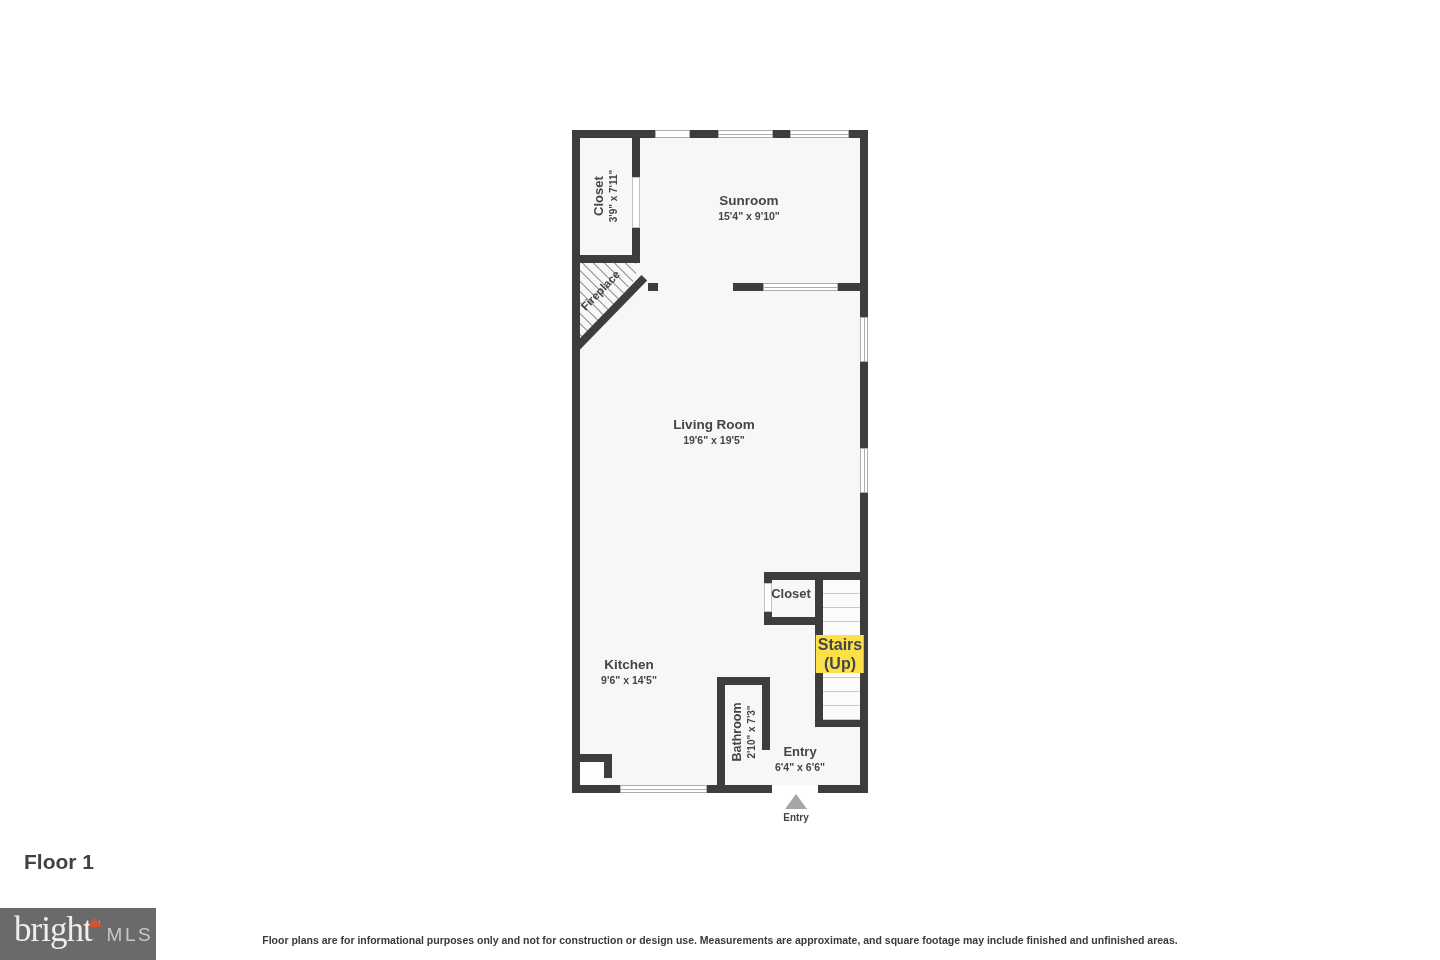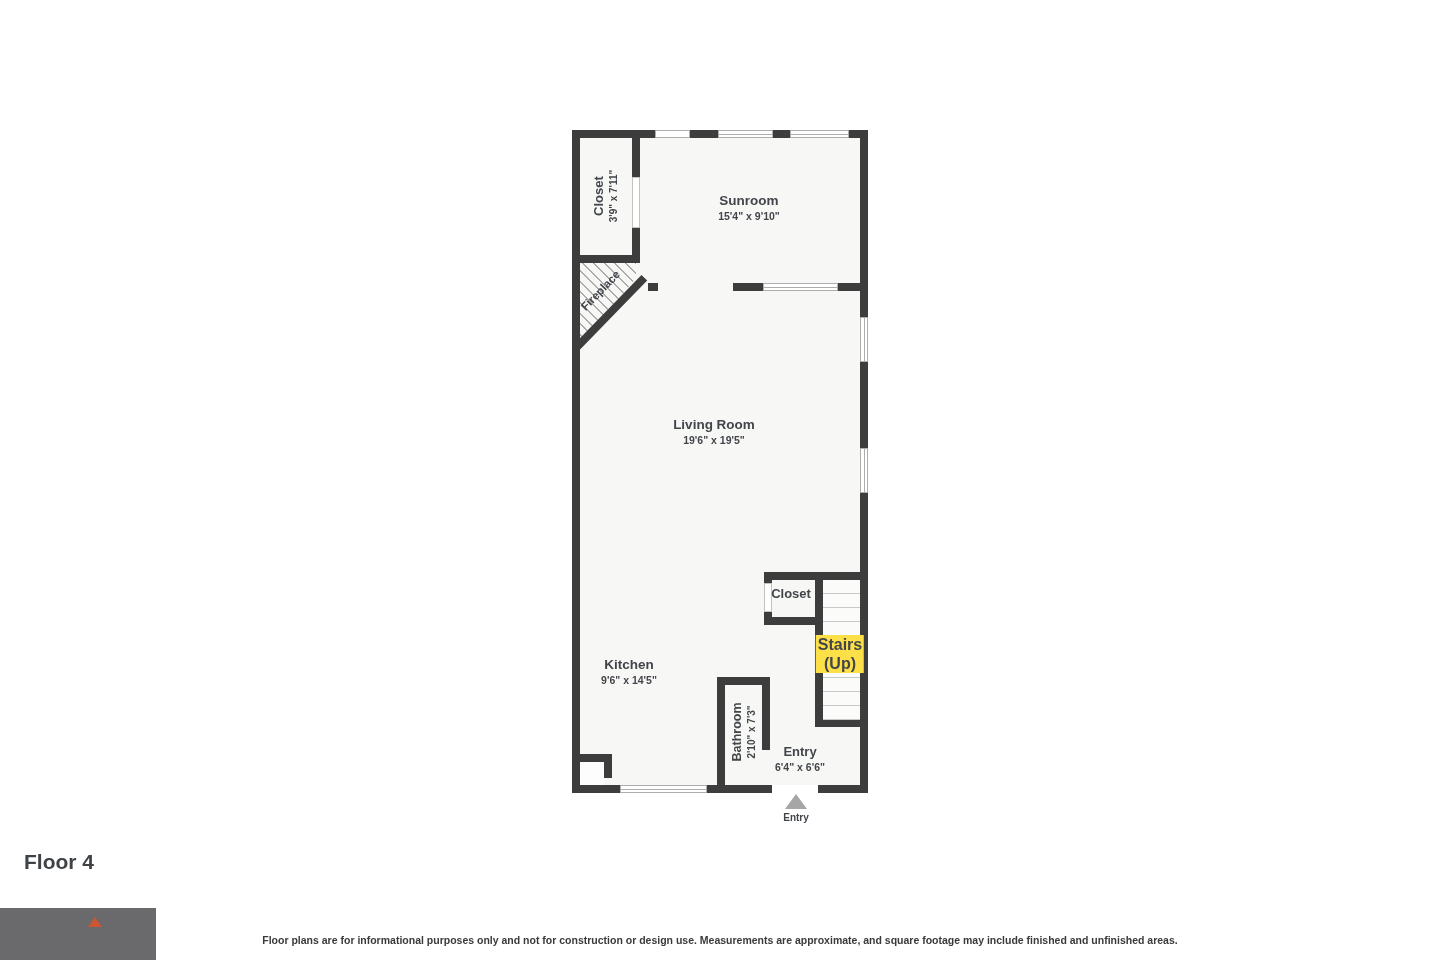--- a/index.html
+++ b/index.html
@@ -141,19 +141,24 @@
 
   <div class="room-label" style="left:228px;top:615px;">
     <div class="room-name" style="font-size:13px;">Entry</div>
     <div class="room-dims">6'4" x 6'6"</div>
   </div>
 
   <div class="entry-tri"></div>
   <div class="entry-label">Entry</div>
 </div>
 
-<div class="floor-title">Floor 4</div>
+<div class="floor-title">Floor 1</div>
 
 <div class="logo">
   <span class="logo-tri"></span>
+  <div class="logo-line">
+    <span class="logo-word">bright</span>
+    <span class="logo-tm">™</span>
+    <span class="logo-mls">MLS</span>
+  </div>
 </div>
 
 <div class="disclaimer">Floor plans are for informational purposes only and not for construction or design use. Measurements are approximate, and square footage may include finished and unfinished areas.</div>
 
 </body></html>

